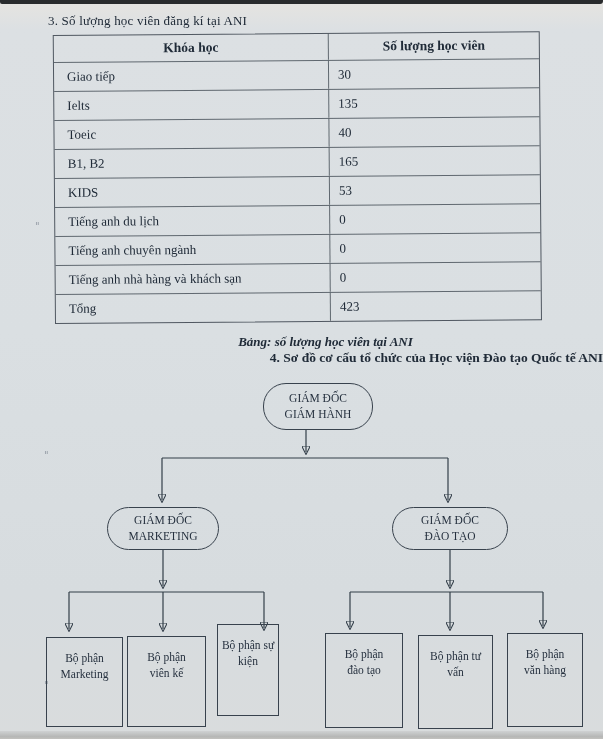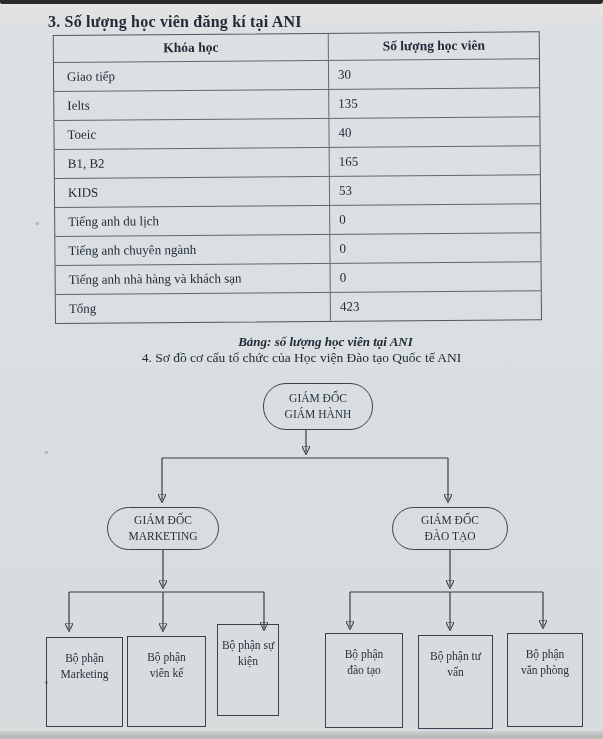--- a/index.html
+++ b/index.html
@@ -9,23 +9,23 @@
     font-family:"Liberation Serif","DejaVu Serif",serif;
     color:#202b38;
   }
   .abs{position:absolute;}
   
   #top-strip{left:0;top:0;width:603px;height:4px;background:#292b2d;border-radius:0 0 3px 2px;}
   #bottom-strip{left:0;top:731px;width:603px;height:8px;
     background:linear-gradient(180deg,rgba(150,151,150,0.15),#b6b7b6 70%,#c2c1be 100%);}
   .scan-mark{color:#6f7885;font-size:10px;opacity:.65;font-family:"DejaVu Sans",sans-serif;}
   
-  #heading3{left:48px;top:13px;font-size:16px;font-weight:bold;letter-spacing:.2px;}
+  #heading3{left:48px;top:13px;font-size:13px;font-weight:normal;letter-spacing:.2px;}
   #table-caption{left:0;top:334px;width:603px;text-align:center;font-size:13px;font-weight:bold;font-style:italic;margin-left:24px;}
-  #heading4{left:0;top:350px;width:603px;text-align:center;font-size:13.5px;font-weight:normal;}
+  #heading4{left:0;top:350px;width:603px;text-align:right;font-size:13.5px;font-weight:bold;}
   
   #enroll-table{
     left:55px;top:35px;width:485px;
     border:1.3px solid rgba(55,64,74,.85);
     transform:rotate(-0.45deg);transform-origin:0 100%;
     font-size:13px;
   }
   .t-row{display:flex;border-top:1.1px solid rgba(55,64,74,.75);}
   .t-row:first-child{border-top:none;}
   .t-cell-left{width:275px;box-sizing:border-box;padding:6px 6px 6px 13px;
@@ -160,16 +160,16 @@
   <div id="box-dept-3" class="abs org-box dept">
     <span>Bộ phận</span>
     <span>đào tạo</span>
   </div>
   <div id="box-dept-4" class="abs org-box dept">
     <span>Bộ phận tư</span>
     <span>vấn</span>
   </div>
   <div id="box-dept-5" class="abs org-box dept">
     <span>Bộ phận</span>
-    <span>văn phòng</span>
+    <span>văn hàng</span>
   </div>
 
 </div>
 
 </body></html>

